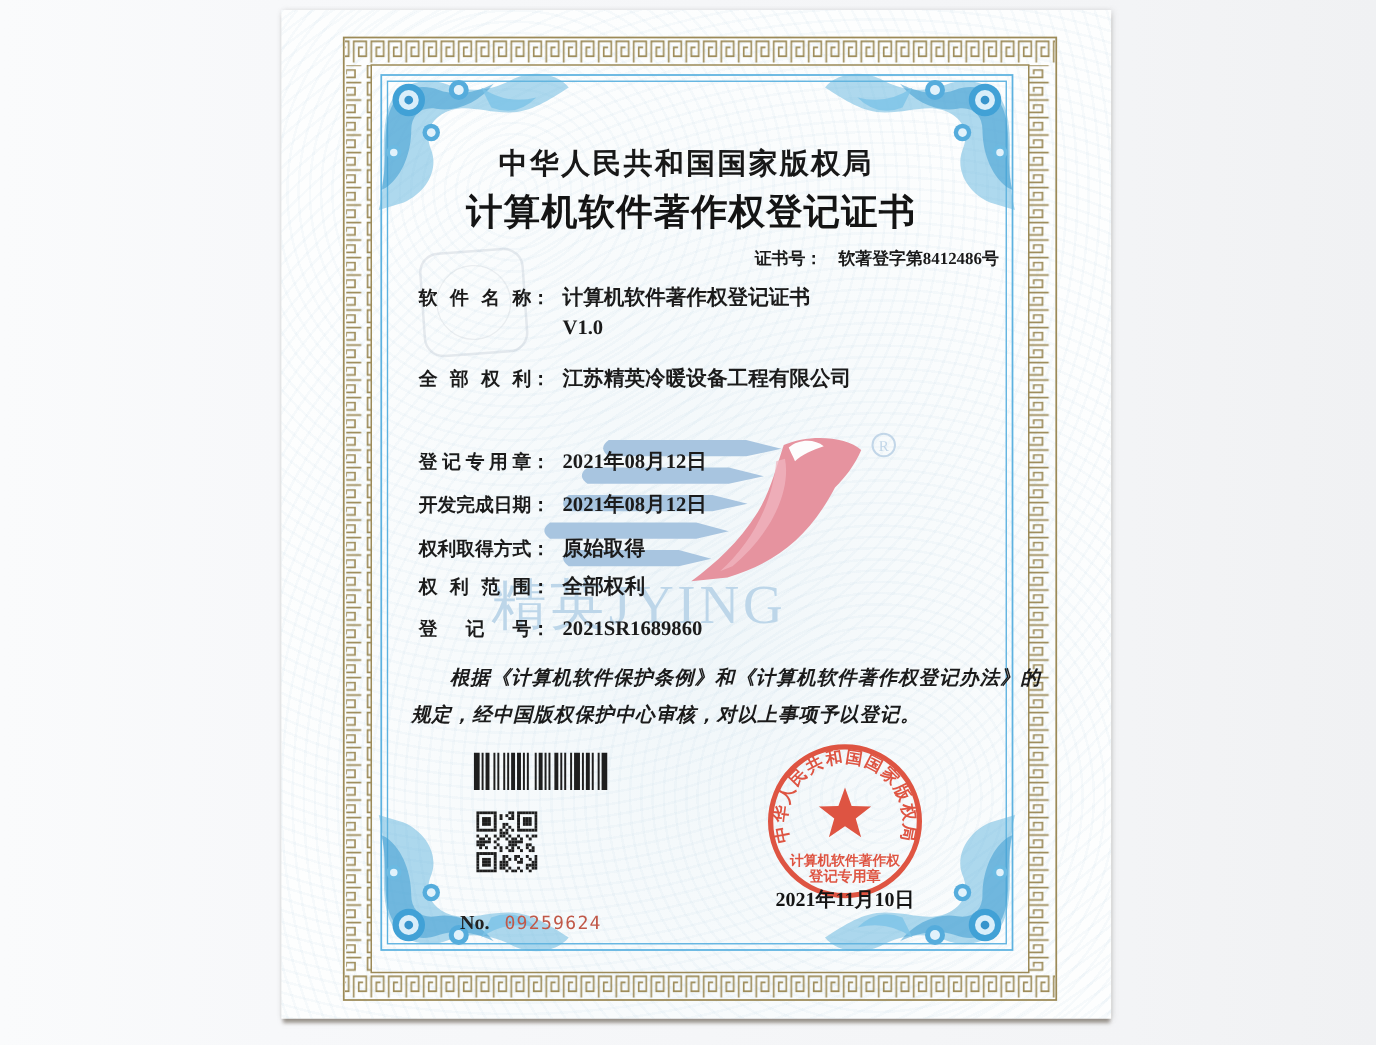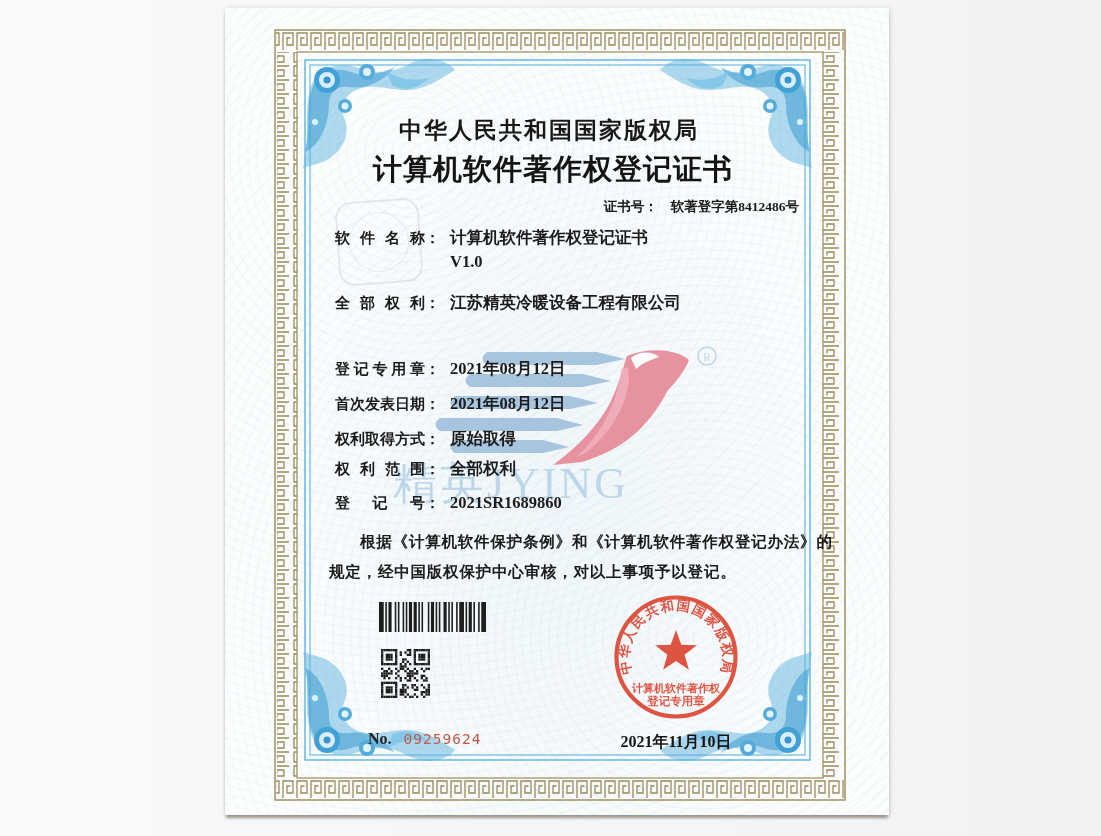--- a/index.html
+++ b/index.html
@@ -37,29 +37,29 @@
     position:absolute;left:112px;top:192px;width:80px;height:80px;
     border:2px solid rgba(168,178,192,0.26);border-radius:16px;transform:rotate(-4deg);
   }
   .ghost-stamp i{position:absolute;left:10px;top:10px;right:10px;bottom:10px;border:1px solid rgba(168,178,192,0.20);border-radius:50%;}
   .row{position:absolute;left:110px;color:#1b1b1b;white-space:nowrap;}
   .fl{display:inline-block;width:90px;font-size:15px;font-weight:bold;text-align:justify;text-align-last:justify;vertical-align:baseline;}
   .fc{font-size:15px;font-weight:bold;}
   .fv{font-size:16.5px;font-weight:bold;margin-left:10px;}
   .fv2{font-size:16.5px;font-weight:bold;margin-left:115px;margin-top:3px;}
   .r0{top:219px;} .r1{top:284px;} .r2{top:350px;} .r3{top:385px;} .r4{top:420px;} .r5{top:450px;} .r6{top:485px;}
-  .stmt{position:absolute;left:104px;width:492px;font-size:15.5px;font-weight:bold;letter-spacing:0.8px;color:#1b1b1b;white-space:nowrap;}
+  .stmt{position:absolute;left:104px;width:492px;font-size:15.5px;font-weight:bold;letter-spacing:0.8px;color:#1b1b1b;white-space:nowrap;font-style:italic;}
   .s0{top:524px;text-indent:2em;} .s1{top:554px;}
   .barcode{position:absolute;left:154px;top:594px;}
   .qrcode{position:absolute;left:156px;top:641px;}
   .serial-line{position:absolute;left:143px;top:700px;font-size:16px;color:#222;white-space:nowrap;margin-top:22px;}
   .serial-line .no{font-weight:bold;font-size:16px;}
   .serial-line .num{font-family:"DejaVu Sans Mono","Liberation Mono",monospace;font-size:14.5px;color:#c05848;margin-left:12px;letter-spacing:1px;}
   .seal{position:absolute;left:386px;top:584px;width:130px;height:130px;opacity:0.92;}
-  .issue-date{position:absolute;left:386px;top:702px;width:130px;text-align:center;font-size:16px;font-weight:bold;color:#141414;white-space:nowrap;margin-top:22px;}
+  .issue-date{position:absolute;left:386px;top:702px;width:130px;text-align:center;font-size:16px;font-weight:bold;color:#141414;white-space:nowrap;}
   .watermark{position:absolute;left:160px;top:330px;z-index:1;}
 </style>
 </head>
 <body>
 
 <div class="paper">
 
   <svg class="deco-svg" width="664" height="807" viewBox="0 0 664 807">
     <defs>
       <pattern id="gkh" width="14" height="22" patternUnits="userSpaceOnUse">
@@ -140,21 +140,21 @@
       <span class="fl">软件名称</span><span class="fc">：</span><span class="fv">计算机软件著作权登记证书</span>
       <div class="fv2">V1.0</div>
     </div>
     <div class="row r1">
       <span class="fl">全部权利</span><span class="fc">：</span><span class="fv">江苏精英冷暖设备工程有限公司</span>
     </div>
     <div class="row r2">
       <span class="fl">登记专用章</span><span class="fc">：</span><span class="fv">2021年08月12日</span>
     </div>
     <div class="row r3">
-      <span class="fl">首次发表日期</span><span class="fc">：</span><span class="fv">2021年08月12日</span>
+      <span class="fl">开发完成日期</span><span class="fc">：</span><span class="fv">2021年08月12日</span>
     </div>
     <div class="row r4">
       <span class="fl">权利取得方式</span><span class="fc">：</span><span class="fv">原始取得</span>
     </div>
     <div class="row r5">
       <span class="fl">权利范围</span><span class="fc">：</span><span class="fv">全部权利</span>
     </div>
     <div class="row r6">
       <span class="fl">登记号</span><span class="fc">：</span><span class="fv">2021SR1689860</span>
     </div>

